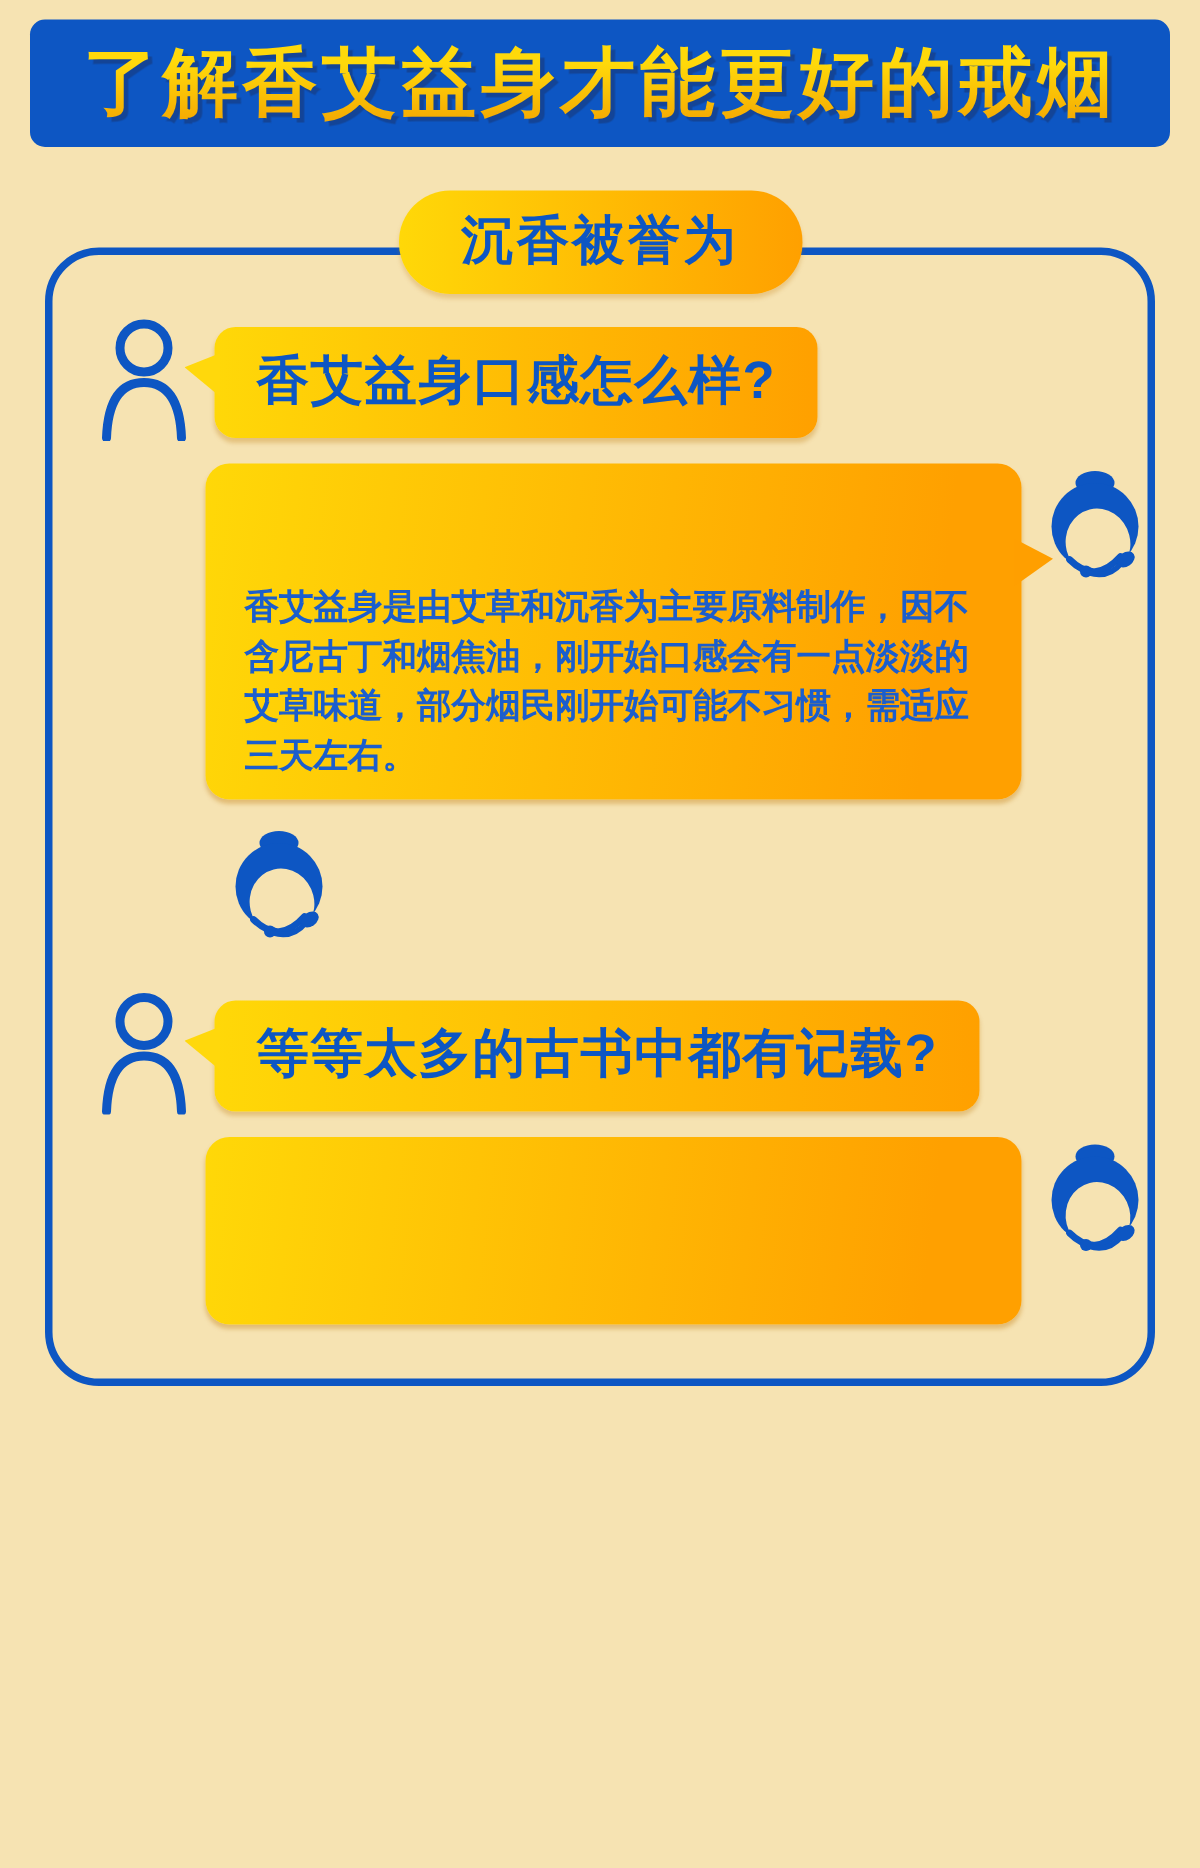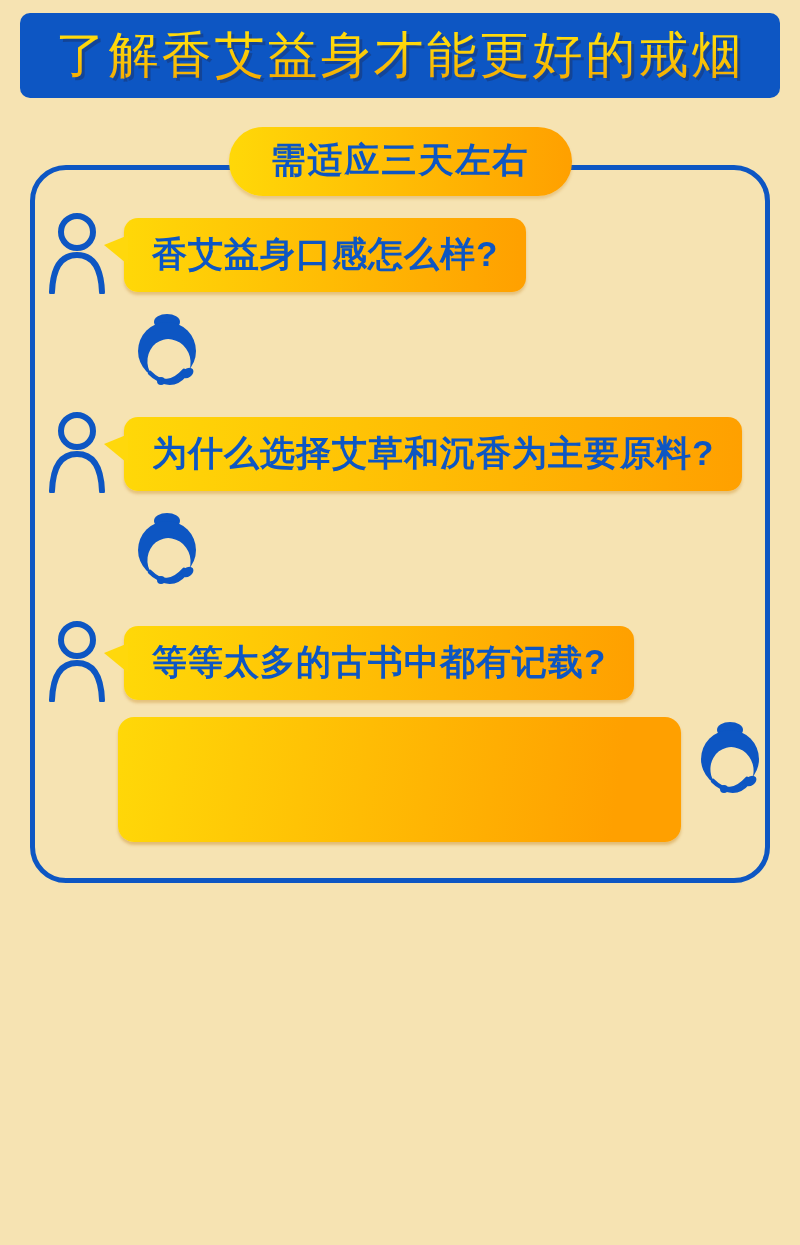--- a/index.html
+++ b/index.html
@@ -11,21 +11,21 @@
   }
   
   .banner{
     margin:13px 20px 0 20px;
     height:85px;
     background:#0d56c3;
     border-radius:10px;
     display:flex;align-items:center;justify-content:center;
   }
   .banner-title{
-    font-size:50px;font-weight:400;letter-spacing:3px;
+    font-size:50px;font-weight:700;letter-spacing:3px;
     background:linear-gradient(180deg,#ffd90a 30%,#f2a000 100%);
     -webkit-background-clip:text;background-clip:text;
     color:transparent;
     filter:drop-shadow(3px 3px 0 rgba(30,40,80,.38));
     white-space:nowrap;
   }
   
   .ribbon{
     position:relative;z-index:2;
     width:max-content;
@@ -38,21 +38,21 @@
     box-shadow:0 3px 3px rgba(190,115,0,.25);
   }
   
   .panel{
     position:relative;z-index:1;
     margin:-31px 30px 0 30px;
     border:5px solid #0d56c3;
     border-radius:36px;
     padding:40px 0 36px 0;
   }
-  .qa{padding-left:9px;}
+  .qa{padding-left:28px;}
   .qa.s2{margin-top:16px;}
   .qa.s3{margin-top:26px;}
   
   .q-row{display:flex;align-items:flex-start;}
   .user-icon{flex:0 0 auto;width:58px;height:84px;margin-left:4px;}
   .q-bubble{
     position:relative;
     margin:8px 0 0 18px;
     background:linear-gradient(90deg,#ffd808,#ffa000);
     border-radius:14px;
@@ -89,59 +89,53 @@
   }
   .agent-icon{flex:0 0 auto;width:70px;height:80px;margin:4px 0 0 14px;}
 </style>
 </head>
 <body>
 
 <div class="banner">
   <div class="banner-title">了解香艾益身才能更好的戒烟</div>
 </div>
 
-<div class="ribbon">需适应三天左右</div>
+<div class="ribbon">沉香被誉为</div>
 
 <div class="panel">
 
   <div class="qa s1">
     <div class="q-row">
       <svg class="user-icon" viewBox="0 0 58 84">
         <circle cx="29" cy="22" r="16" fill="none" stroke="#0d56c3" stroke-width="6"></circle>
         <path d="M4 82 C 5 55 15 45 29 45 C 43 45 53 55 54 82" fill="none" stroke="#0d56c3" stroke-width="6" stroke-linecap="round"></path>
       </svg>
       <div class="q-bubble">
         <span class="q-tail"></span>
         <span>香艾益身口感怎么样?</span>
       </div>
     </div>
     <div class="a-row">
+      <div class="a-bubble">
+        <span class="a-tail"></span>
+        <span>香艾益身是由艾草和沉香为主要原料制作，因不含尼古丁和烟焦油，刚开始口感会有一点淡淡的艾草味道，部分烟民刚开始可能不习惯，需适应三天左右。</span>
+      </div>
       <svg class="agent-icon" viewBox="0 0 70 80">
         <ellipse cx="35" cy="9" rx="13" ry="8" fill="#0d56c3"></ellipse>
         <circle cx="35" cy="38" r="29" fill="#0d56c3"></circle>
         <ellipse cx="37" cy="49" rx="21.5" ry="23" fill="#f6e3b2" transform="rotate(-14 37 49)"></ellipse>
         <path d="M18 60 Q 35 77 52 58" fill="none" stroke="#0d56c3" stroke-width="4.5" stroke-linecap="round"></path>
         <circle cx="29" cy="68" r="4" fill="#0d56c3"></circle>
         <path d="M31 69 Q 44 73 53 62" fill="none" stroke="#0d56c3" stroke-width="3.6" stroke-linecap="round"></path>
         <ellipse cx="55.5" cy="60" rx="6.5" ry="4.6" fill="#0d56c3" transform="rotate(-35 55.5 60)"></ellipse>
       </svg>
     </div>
   </div>
 
   <div class="qa s2">
-    <div class="q-row">
-      <svg class="user-icon" viewBox="0 0 58 84">
-        <circle cx="29" cy="22" r="16" fill="none" stroke="#0d56c3" stroke-width="6"></circle>
-        <path d="M4 82 C 5 55 15 45 29 45 C 43 45 53 55 54 82" fill="none" stroke="#0d56c3" stroke-width="6" stroke-linecap="round"></path>
-      </svg>
-      <div class="q-bubble">
-        <span class="q-tail"></span>
-        <span>为什么选择艾草和沉香为主要原料?</span>
-      </div>
-    </div>
     <div class="a-row">
       <svg class="agent-icon" viewBox="0 0 70 80">
         <ellipse cx="35" cy="9" rx="13" ry="8" fill="#0d56c3"></ellipse>
         <circle cx="35" cy="38" r="29" fill="#0d56c3"></circle>
         <ellipse cx="37" cy="49" rx="21.5" ry="23" fill="#f6e3b2" transform="rotate(-14 37 49)"></ellipse>
         <path d="M18 60 Q 35 77 52 58" fill="none" stroke="#0d56c3" stroke-width="4.5" stroke-linecap="round"></path>
         <circle cx="29" cy="68" r="4" fill="#0d56c3"></circle>
         <path d="M31 69 Q 44 73 53 62" fill="none" stroke="#0d56c3" stroke-width="3.6" stroke-linecap="round"></path>
         <ellipse cx="55.5" cy="60" rx="6.5" ry="4.6" fill="#0d56c3" transform="rotate(-35 55.5 60)"></ellipse>
       </svg>

